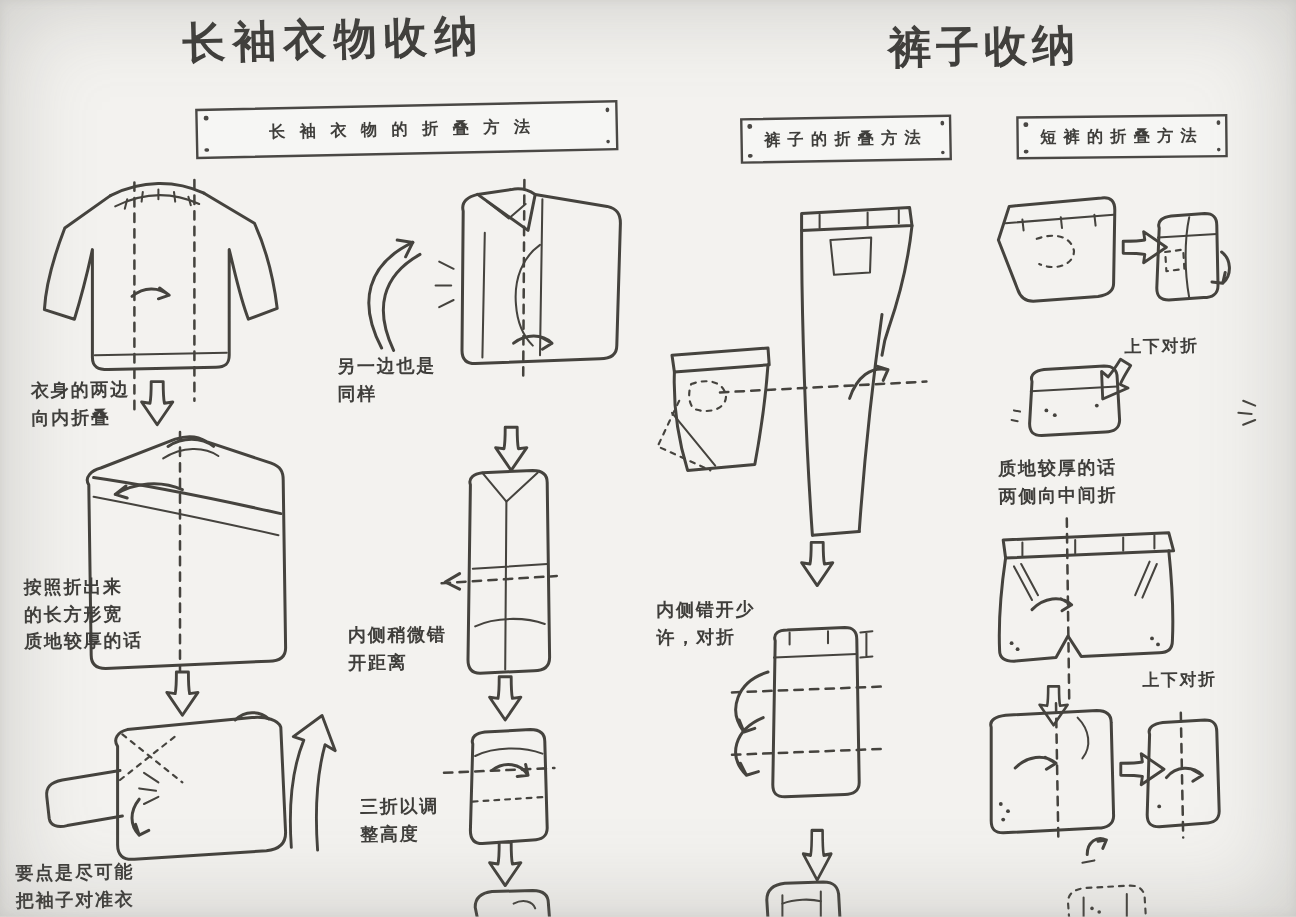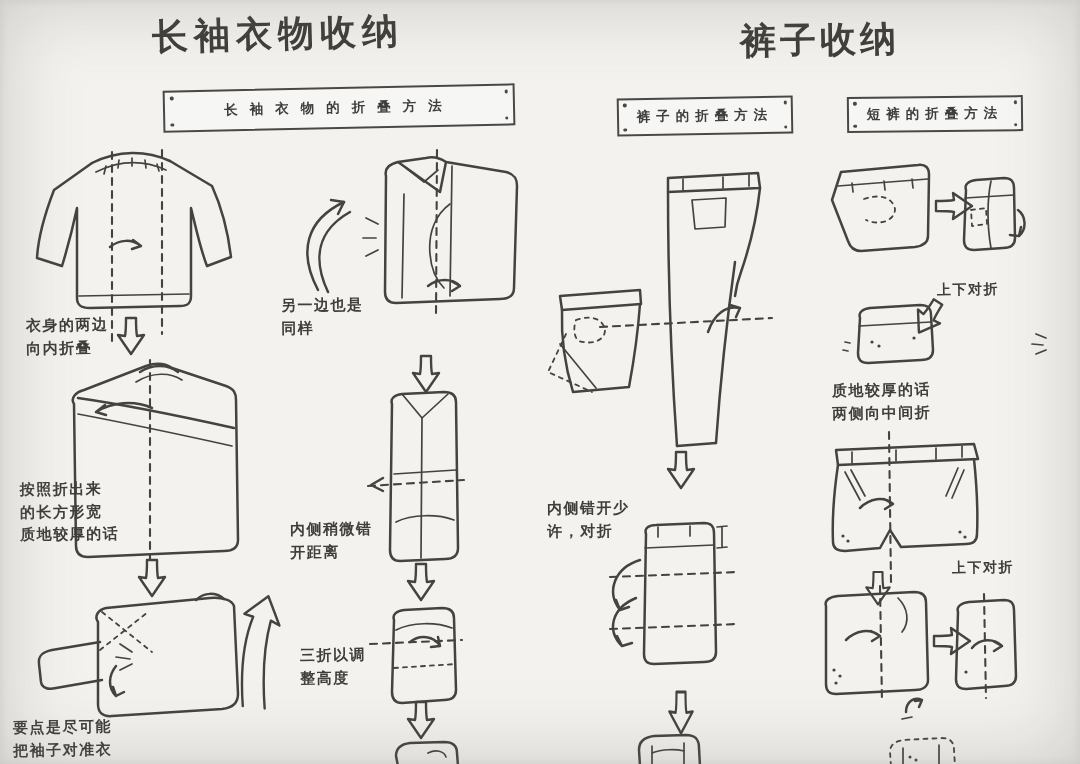--- a/index.html
+++ b/index.html
@@ -246,21 +246,21 @@
   <div class="txt" style="left:20px;top:478px;transform:rotate(-0.5deg)">按照折出来
 的长方形宽
 质地较厚的话</div>
   <div class="txt" style="left:13px;top:716px;transform:rotate(-0.8deg)">要点是尽可能
 把袖子对准衣</div>
 
   <div class="txt" style="left:281px;top:294px;transform:rotate(-0.6deg)">另一边也是
 同样</div>
   <div class="txt" style="left:290px;top:518px;transform:rotate(-0.6deg)">内侧稍微错
 开距离</div>
-  <div class="txt" style="left:300px;top:644px;transform:rotate(-0.6deg)">三折以调
+  <div class="txt" style="left:300px;top:661px;transform:rotate(-0.6deg)">三折以调
 整高度</div>
 
   <div class="txt" style="left:547px;top:497px;transform:rotate(-0.6deg)">内侧错开少
 许，对折</div>
 
   <div class="txt" style="left:937px;top:279px;font-size:14px;transform:rotate(-1deg)">上下对折</div>
   <div class="txt" style="left:832px;top:379px;transform:rotate(-0.8deg)">质地较厚的话
 两侧向中间折</div>
   <div class="txt" style="left:952px;top:557px;font-size:14px;transform:rotate(-1deg)">上下对折</div>
 

